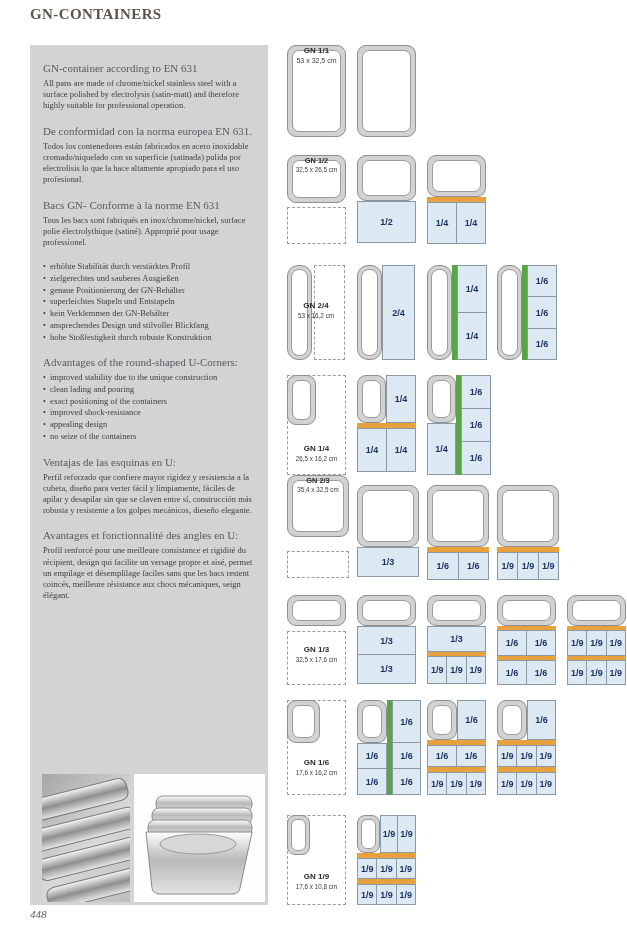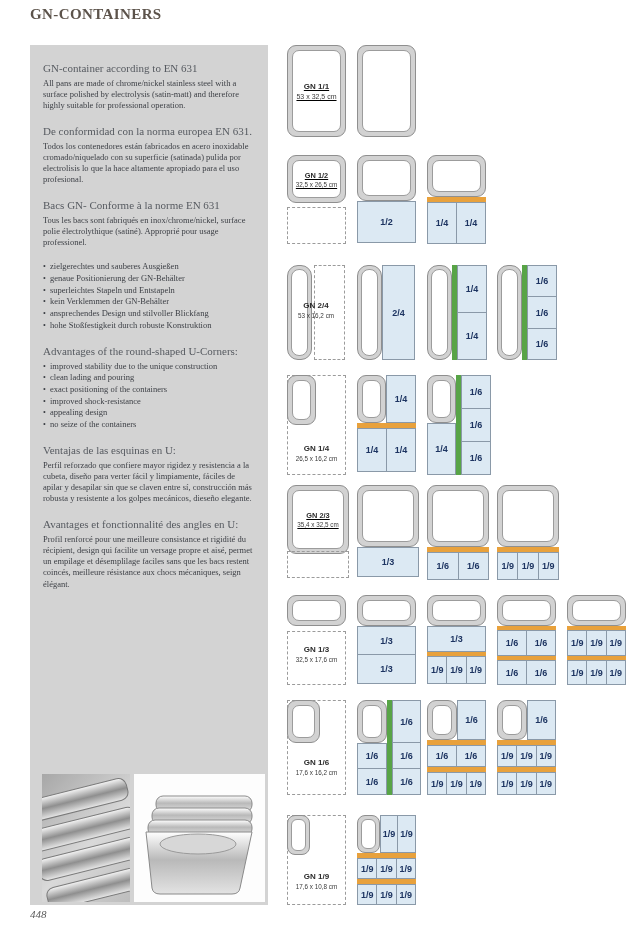--- a/index.html
+++ b/index.html
@@ -20,21 +20,21 @@
   .blist li::before{content:"\2022";position:absolute;left:0;top:0;font-size:8px;color:#3c3f45;}
   
   .photos{position:absolute;left:12px;bottom:3px;display:flex;gap:4px;}
   .photo{overflow:hidden;}
   .photo1{width:88px;height:128px;background:linear-gradient(135deg,#a7a7a7,#d9d9d9 55%,#bdbdbd);}
   .photo2{width:131px;height:128px;background:#fdfdfd;}
   
   .blk{position:absolute;box-sizing:border-box;}
   .blk *{box-sizing:border-box;}
   .pan{position:relative;background:#d2d2d2;border:1px solid #8f8f8f;border-radius:9px;
-       display:flex;align-items:center;justify-content:center;flex-shrink:0;text-decoration:underline;}
+       display:flex;align-items:flex-start;justify-content:center;flex-shrink:0;}
   .pan::before{content:"";position:absolute;inset:4px;background:#fff;border:1px solid #9c9c9c;
        border-radius:7px;}
   .pan-n{border-radius:11px;}
   .pan-n::before{inset:3px;border-radius:8px;}
   .pan-s{border-radius:8px;}
   .pan-s::before{inset:3px;border-radius:6px;}
   .pan.full{width:100%;height:100%;}
   .plabel{position:relative;z-index:1;text-align:center;font-family:"Liberation Sans",sans-serif;}
   .pname{font-size:8px;font-weight:bold;color:#2b2b2b;}
   .pdims{font-size:7px;color:#3a3a3a;margin-top:2px;}
@@ -78,20 +78,21 @@
         <div class="sec-b">Todos los contenedores están fabricados en acero inoxidable cromado/niquelado con su superficie (satinada) pulida por electrolisis lo que la hace altamente apropiado para el uso profesional.</div>
       </div>
 
       <div class="sec">
         <div class="sec-h">Bacs GN- Conforme à la norme EN 631</div>
         <div class="sec-b">Tous les bacs sont fabriqués en inox/chrome/nickel, surface polie électrolythique (satiné). Approprié pour usage professionel.</div>
       </div>
 
       <div class="sec">
         <ul class="blist">
+          <li>erhöhte Stabilität durch verstärktes Profil</li>
           <li>zielgerechtes und sauberes Ausgießen</li>
           <li>genaue Positionierung der GN-Behälter</li>
           <li>superleichtes Stapeln und Entstapeln</li>
           <li>kein Verklemmen der GN-Behälter</li>
           <li>ansprechendes Design und stilvoller Blickfang</li>
           <li>hohe Stoßfestigkeit durch robuste Konstruktion</li>
         </ul>
       </div>
 
       <div class="sec">
@@ -246,21 +247,21 @@
         <div class="bc" style="height:52px">1/4</div>
       </div>
       <div class="gbar"></div>
       <div class="vcol" style="width:30px">
         <div class="bc" style="height:34px">1/6</div>
         <div class="bc" style="height:33px">1/6</div>
         <div class="bc" style="height:33px">1/6</div>
       </div>
     </div>
 
-    <div class="blk" style="left:287px;top:485px;width:62px;height:69px">
+    <div class="blk" style="left:287px;top:475px;width:62px;height:62px">
       <div class="pan full">
         <div class="plabel small">
           <div class="pname">GN 2/3</div>
           <div class="pdims">35,4 x 32,5 cm</div>
         </div>
       </div>
     </div>
     <div class="blk dashed" style="left:287px;top:551px;width:62px;height:27px"></div>
     <div class="blk vcol" style="left:357px;top:485px;width:62px">
       <div class="pan" style="width:62px;height:62px"></div>

